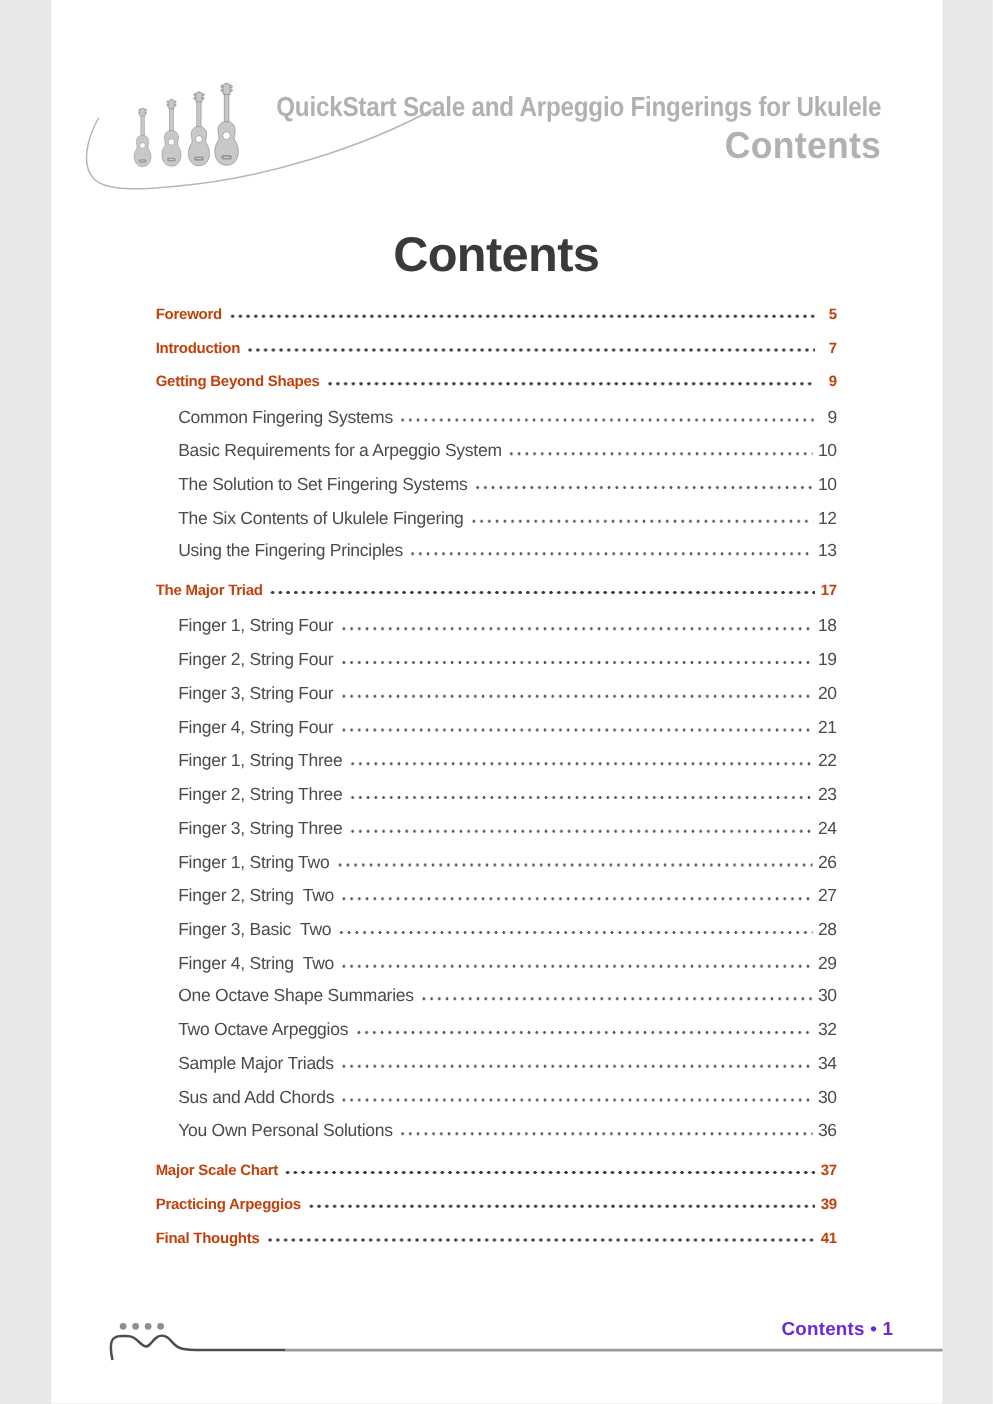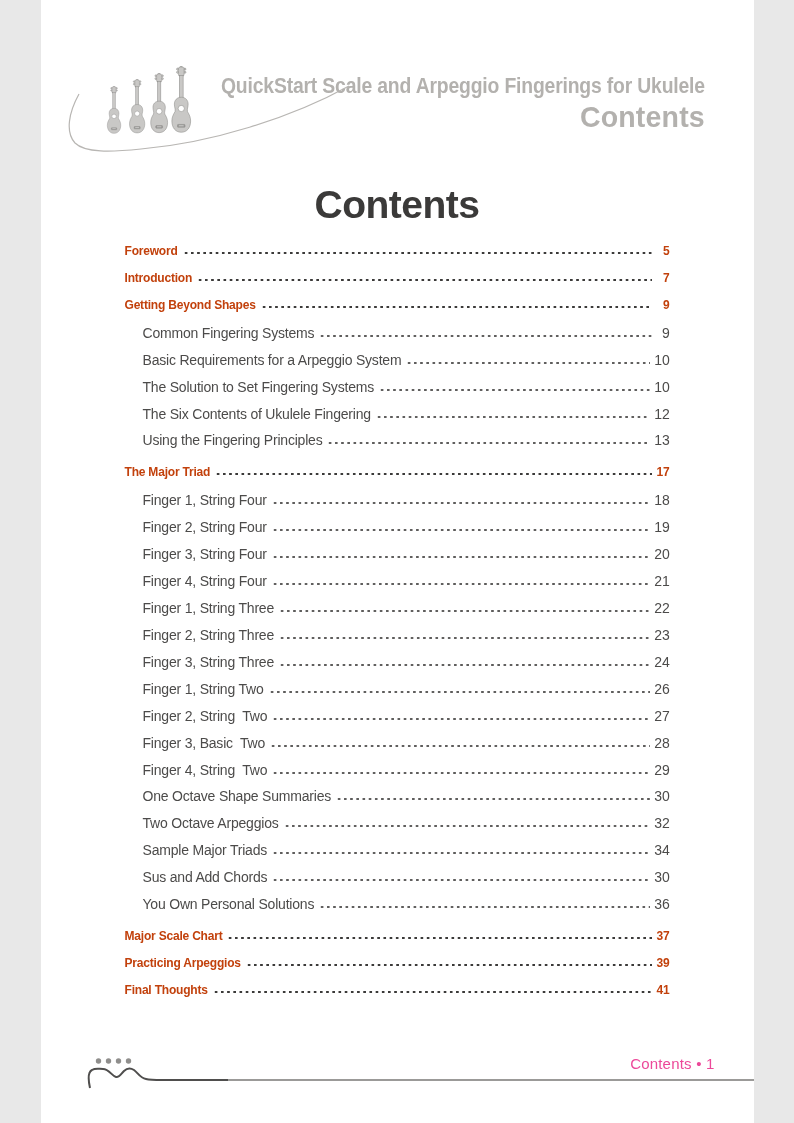--- a/index.html
+++ b/index.html
@@ -59,21 +59,21 @@
   .toc-leader{
     flex:1;height:4px;margin-left:5px;margin-right:4px;
     background-image:radial-gradient(circle, var(--dotc) var(--dots), transparent calc(var(--dots) + 0.35px));
     background-size:6.2px 4px;background-repeat:repeat-x;background-position:left bottom;
   }
   .toc-page{text-align:right;line-height:1;min-width:14px;}
   
   .footer-svg{position:absolute;left:45px;top:1046px;width:715px;height:44px;}
   .footer-page-label{
     position:absolute;top:1055px;right:39px;
-    font-size:15px;font-weight:400;color:#ec4899;letter-spacing:0.2px;
+    font-size:15px;font-weight:700;color:#6d28d9;letter-spacing:0.2px;
   }
 </style>
 </head>
 <body>
 
 <div class="page">
 
   <svg width="0" height="0" style="position:absolute" aria-hidden="true">
     <defs>
       <symbol id="uke" viewBox="0 0 36 112">

